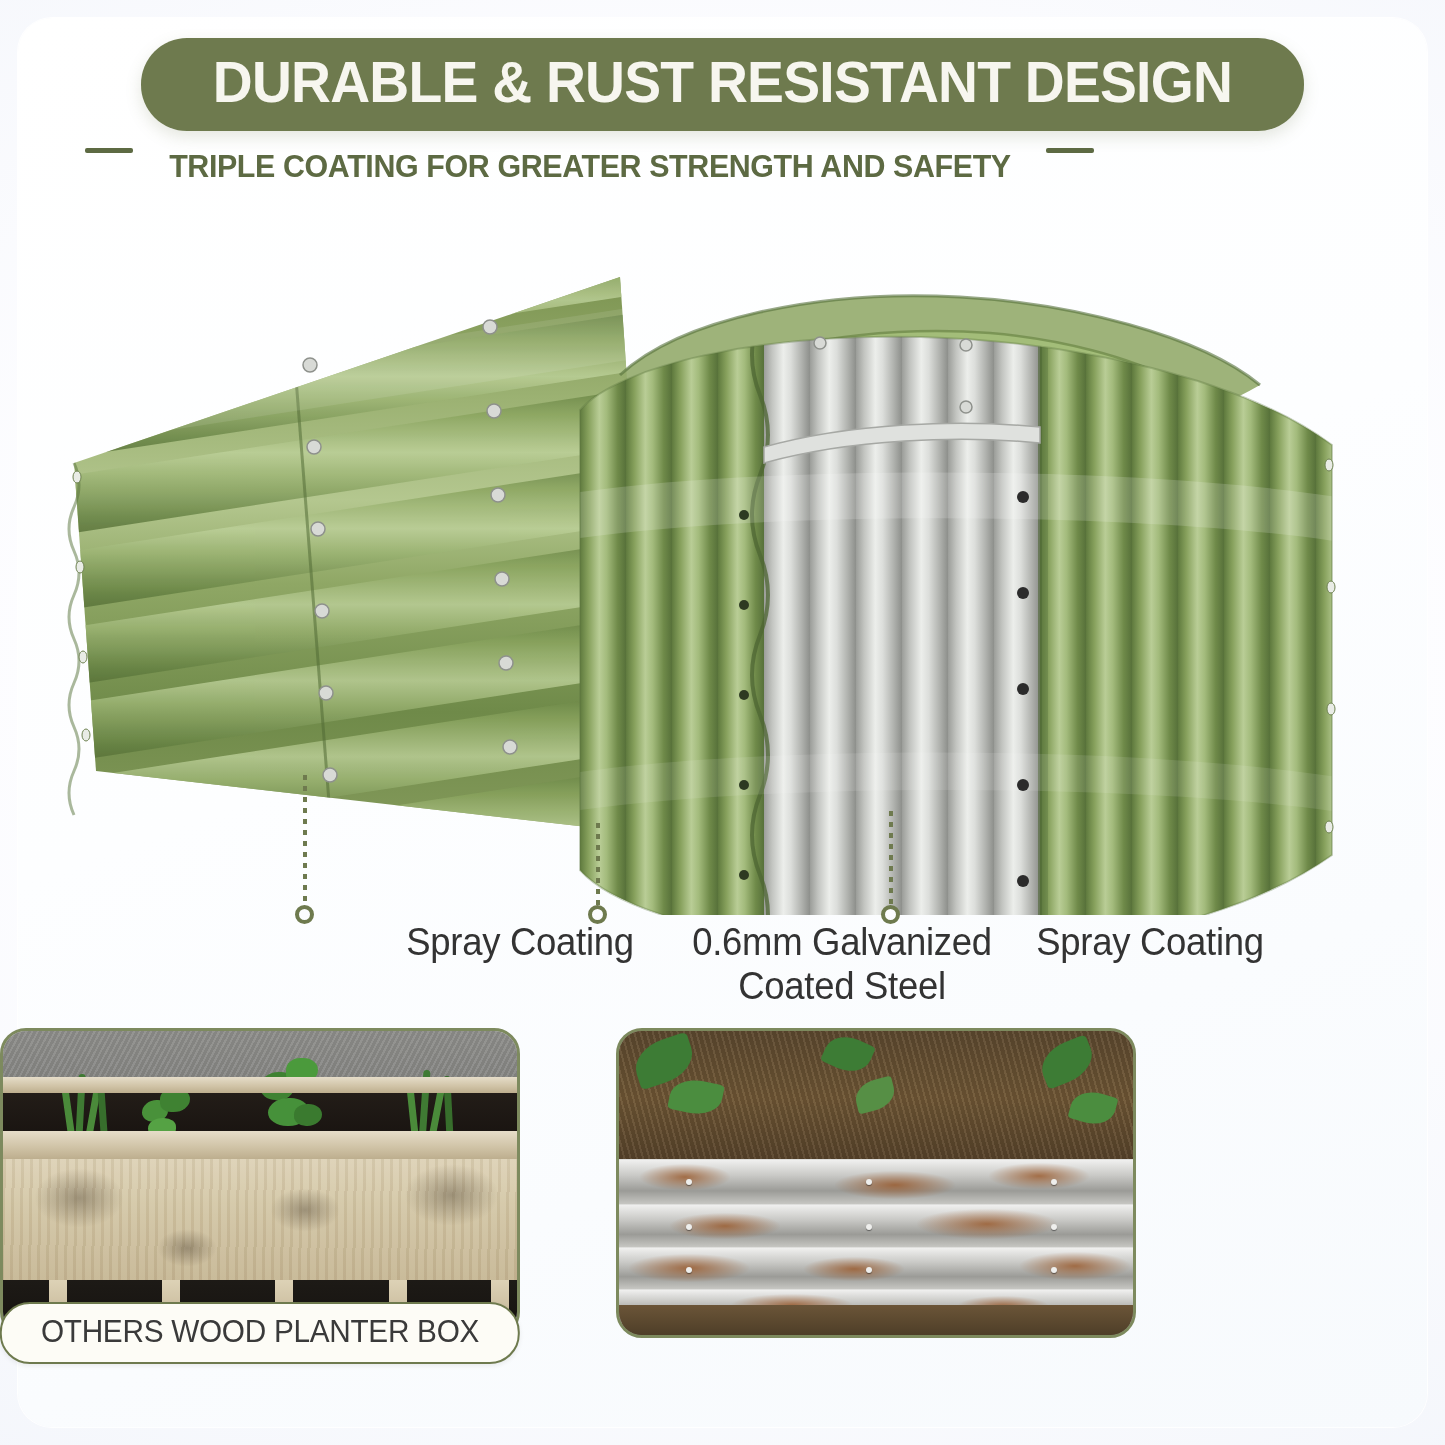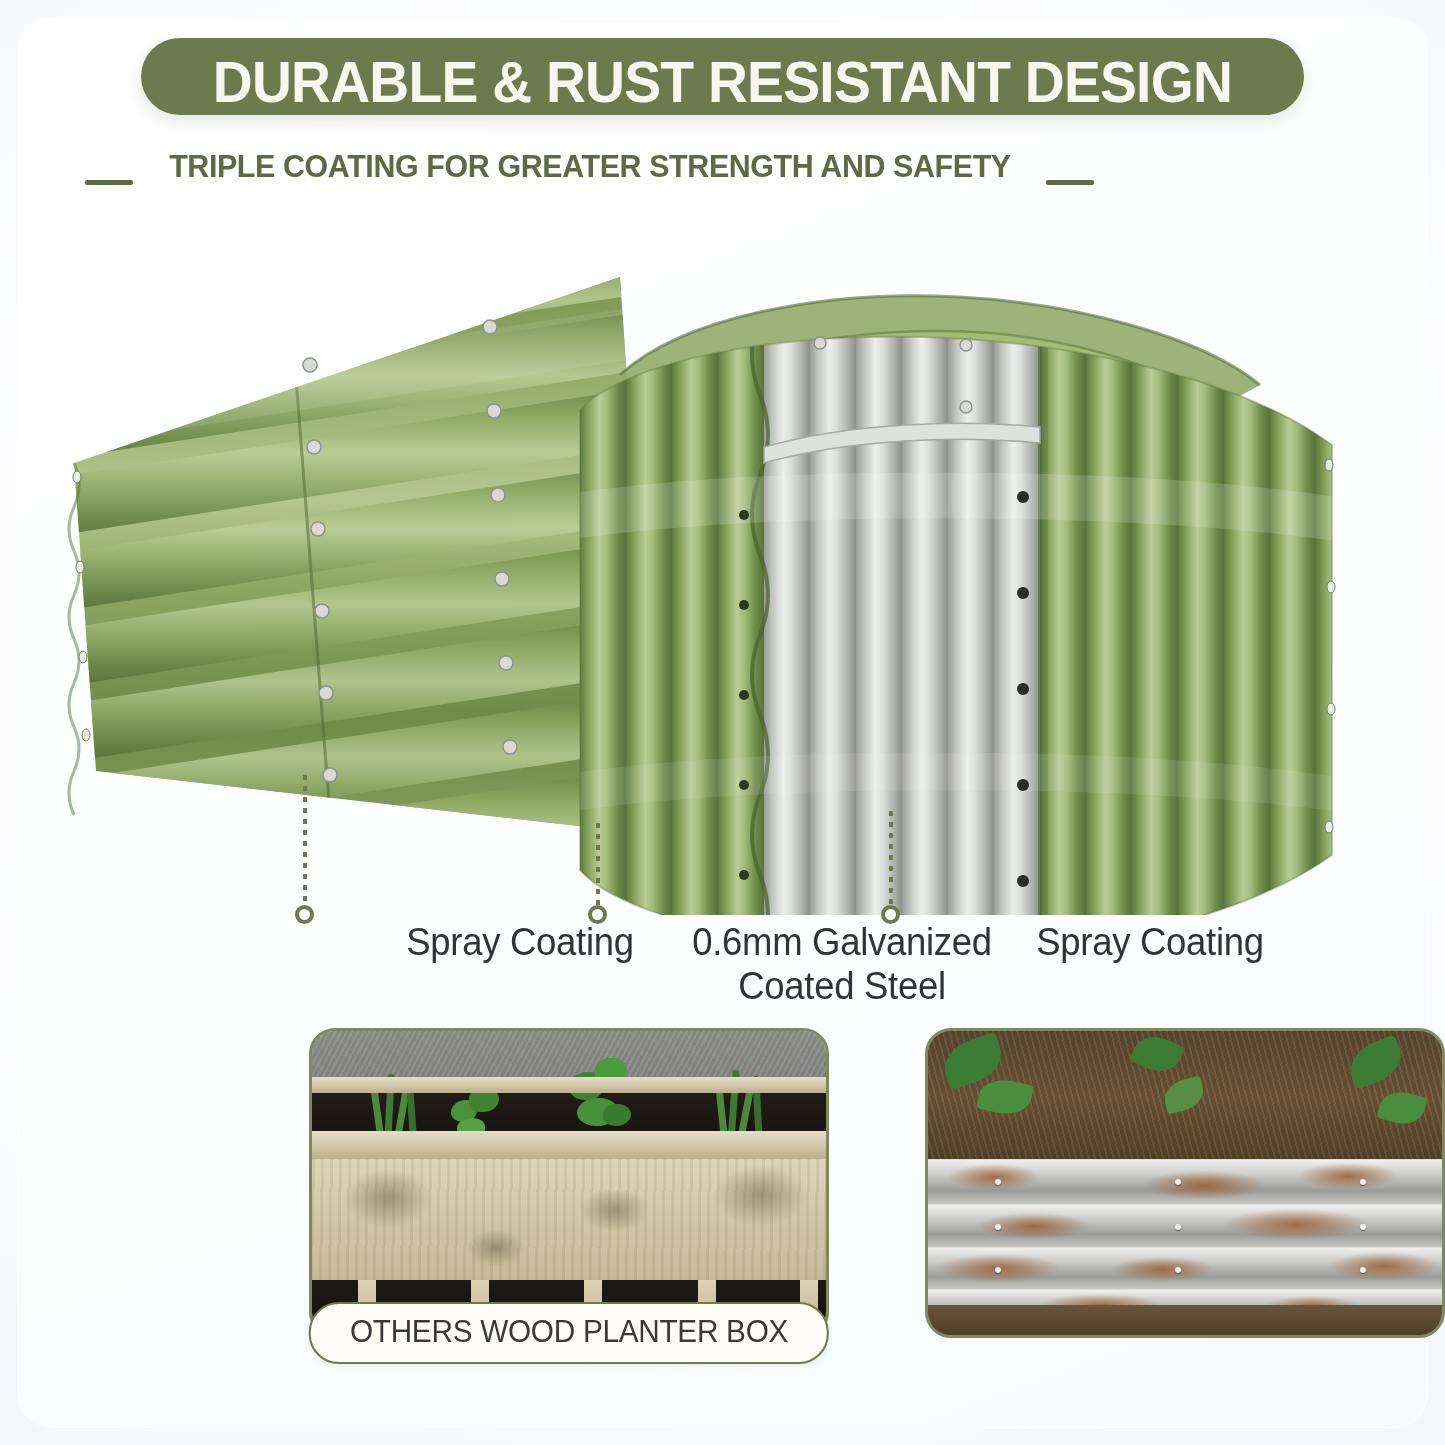--- a/index.html
+++ b/index.html
@@ -29,37 +29,37 @@
 
   
   #banner-wrap {
     position:absolute; left:0; top:38px; width:1445px;
     display:flex; justify-content:center;
   }
   #banner {
     position:relative;
     background:#6e7a4e;
     border-radius:46px 46px 46px 46px;
-    padding:16px 56px 4px 56px;
+    padding:16px 56px 20px 56px;
     box-shadow:0 6px 16px rgba(110,122,78,.18);
   }
   #banner-title {
     font-size:57px;
     font-weight:bold;
     letter-spacing:-0.8px;
     color:#f7f6ef;
     line-height:1.0;
     white-space:nowrap;
     transform:scaleX(.97);
   }
 
   
   #subtitle-row {
     position:absolute; left:0; top:148px; width:1179px;
-    display:flex; align-items:flex-end; justify-content:center;
+    display:flex; align-items:flex-start; justify-content:center;
     gap:14px;
   }
   .sub-dash {
     width:48px; height:5px; background:#5d6a43; border-radius:2px;
   }
   #subtitle-text {
     font-size:32px; font-weight:bold; color:#5d6a43;
     letter-spacing:-0.4px; white-space:nowrap;
     transform:scaleX(.95);
   }
@@ -94,21 +94,21 @@
     font-size:38px;
     color:#333333;
     line-height:1.17;
     letter-spacing:-0.3px;
     transform:scaleX(.96);
   }
 
   
   #compare-row {
     position:absolute; left:0; top:1028px; width:1445px;
-    display:flex; justify-content:flex-end; gap:96px;
+    display:flex; justify-content:flex-start; gap:96px;
   }
   .compare-card {
     position:relative;
     width:520px; height:310px;
   }
   .photo-frame {
     position:absolute; inset:0;
     border:3px solid #7d8a5e;
     border-radius:26px;
     overflow:hidden;

